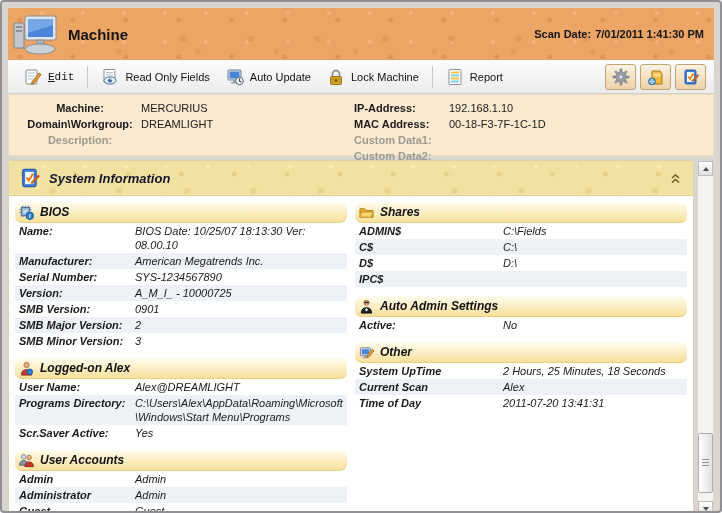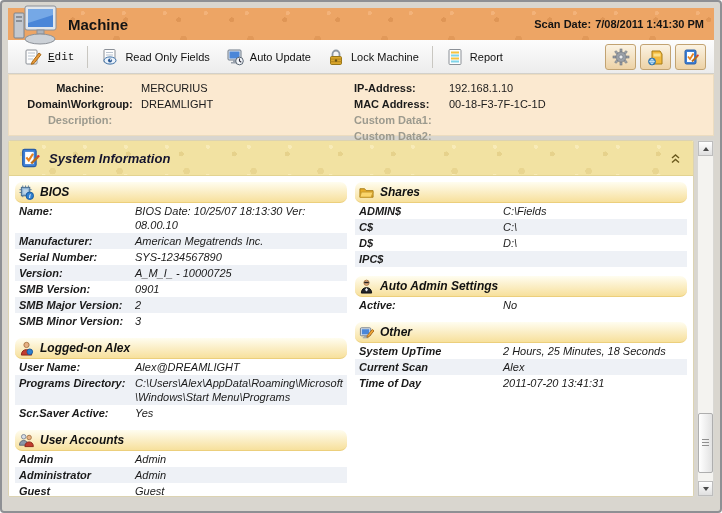--- a/index.html
+++ b/index.html
@@ -4,21 +4,21 @@
 <style>
   html,body{margin:0;padding:0;background:#fff;}
   .window{
     position:relative;width:722px;height:513px;box-sizing:border-box;
     border:2px solid #8e9094;border-radius:4px;background:#d9d6cf;padding:6px;
     font-family:"Liberation Sans","DejaVu Sans",sans-serif;font-size:11px;color:#1a1a1a;
     overflow:hidden;
   }
   
   .header{
-    height:32px;display:flex;align-items:center;padding:0 10px 0 4px;
+    height:52px;display:flex;align-items:center;padding:0 10px 0 4px;
     background-color:#eda565;
     background-image:
       radial-gradient(circle 6px at 22% 32%, rgba(187,110,46,.28) 40%, transparent 43%),
       radial-gradient(circle 8px at 62% 72%, rgba(187,110,46,.22) 40%, transparent 43%),
       radial-gradient(circle 5px at 82% 18%, rgba(255,205,160,.35) 40%, transparent 43%),
       radial-gradient(circle 7px at 40% 82%, rgba(187,110,46,.20) 40%, transparent 43%);
     background-size:53px 37px,67px 43px,41px 29px,79px 53px;
   }
   .hdr-icon{width:48px;height:40px;flex:0 0 48px;}
   .hdr-title{font-size:15px;font-weight:bold;margin-left:8px;color:#141414;}
@@ -106,21 +106,21 @@
         <rect x="4" y="16" width="6" height="2" fill="#8b9097"></rect>
         <rect x="13" y="2" width="31" height="24" rx="2" fill="#e2e6eb" stroke="#8b9097"></rect>
         <rect x="16" y="5" width="25" height="18" fill="#4a86d8"></rect>
         <path d="M16 5 h25 v6 l-25 8 z" fill="#7fb0ea" opacity="0.8"></path>
         <rect x="25" y="26" width="7" height="4" fill="#aeb3ba" stroke="#8b9097"></rect>
         <ellipse cx="28" cy="35" rx="15" ry="5" fill="#ccd1d7" stroke="#8b9097"></ellipse>
       </svg>
     </span>
     <span class="hdr-title">Machine</span>
     <span class="scan-date">
-      <span>Scan Date:</span><span class="val">7/08/2011 1:41:30 PM</span>
+      <span>Scan Date:</span><span class="val">7/01/2011 1:41:30 PM</span>
     </span>
   </div>
 
   <div class="toolbar">
     <button class="tbtn">
       <svg viewBox="0 0 18 18">
           <rect x="2" y="2" width="11" height="14" rx="1" fill="#fdfdfd" stroke="#8b9097"></rect>
           <line x1="4" y1="5" x2="11" y2="5" stroke="#b9c3cf"></line>
           <line x1="4" y1="8" x2="11" y2="8" stroke="#b9c3cf"></line>
           <line x1="4" y1="11" x2="9" y2="11" stroke="#b9c3cf"></line>

